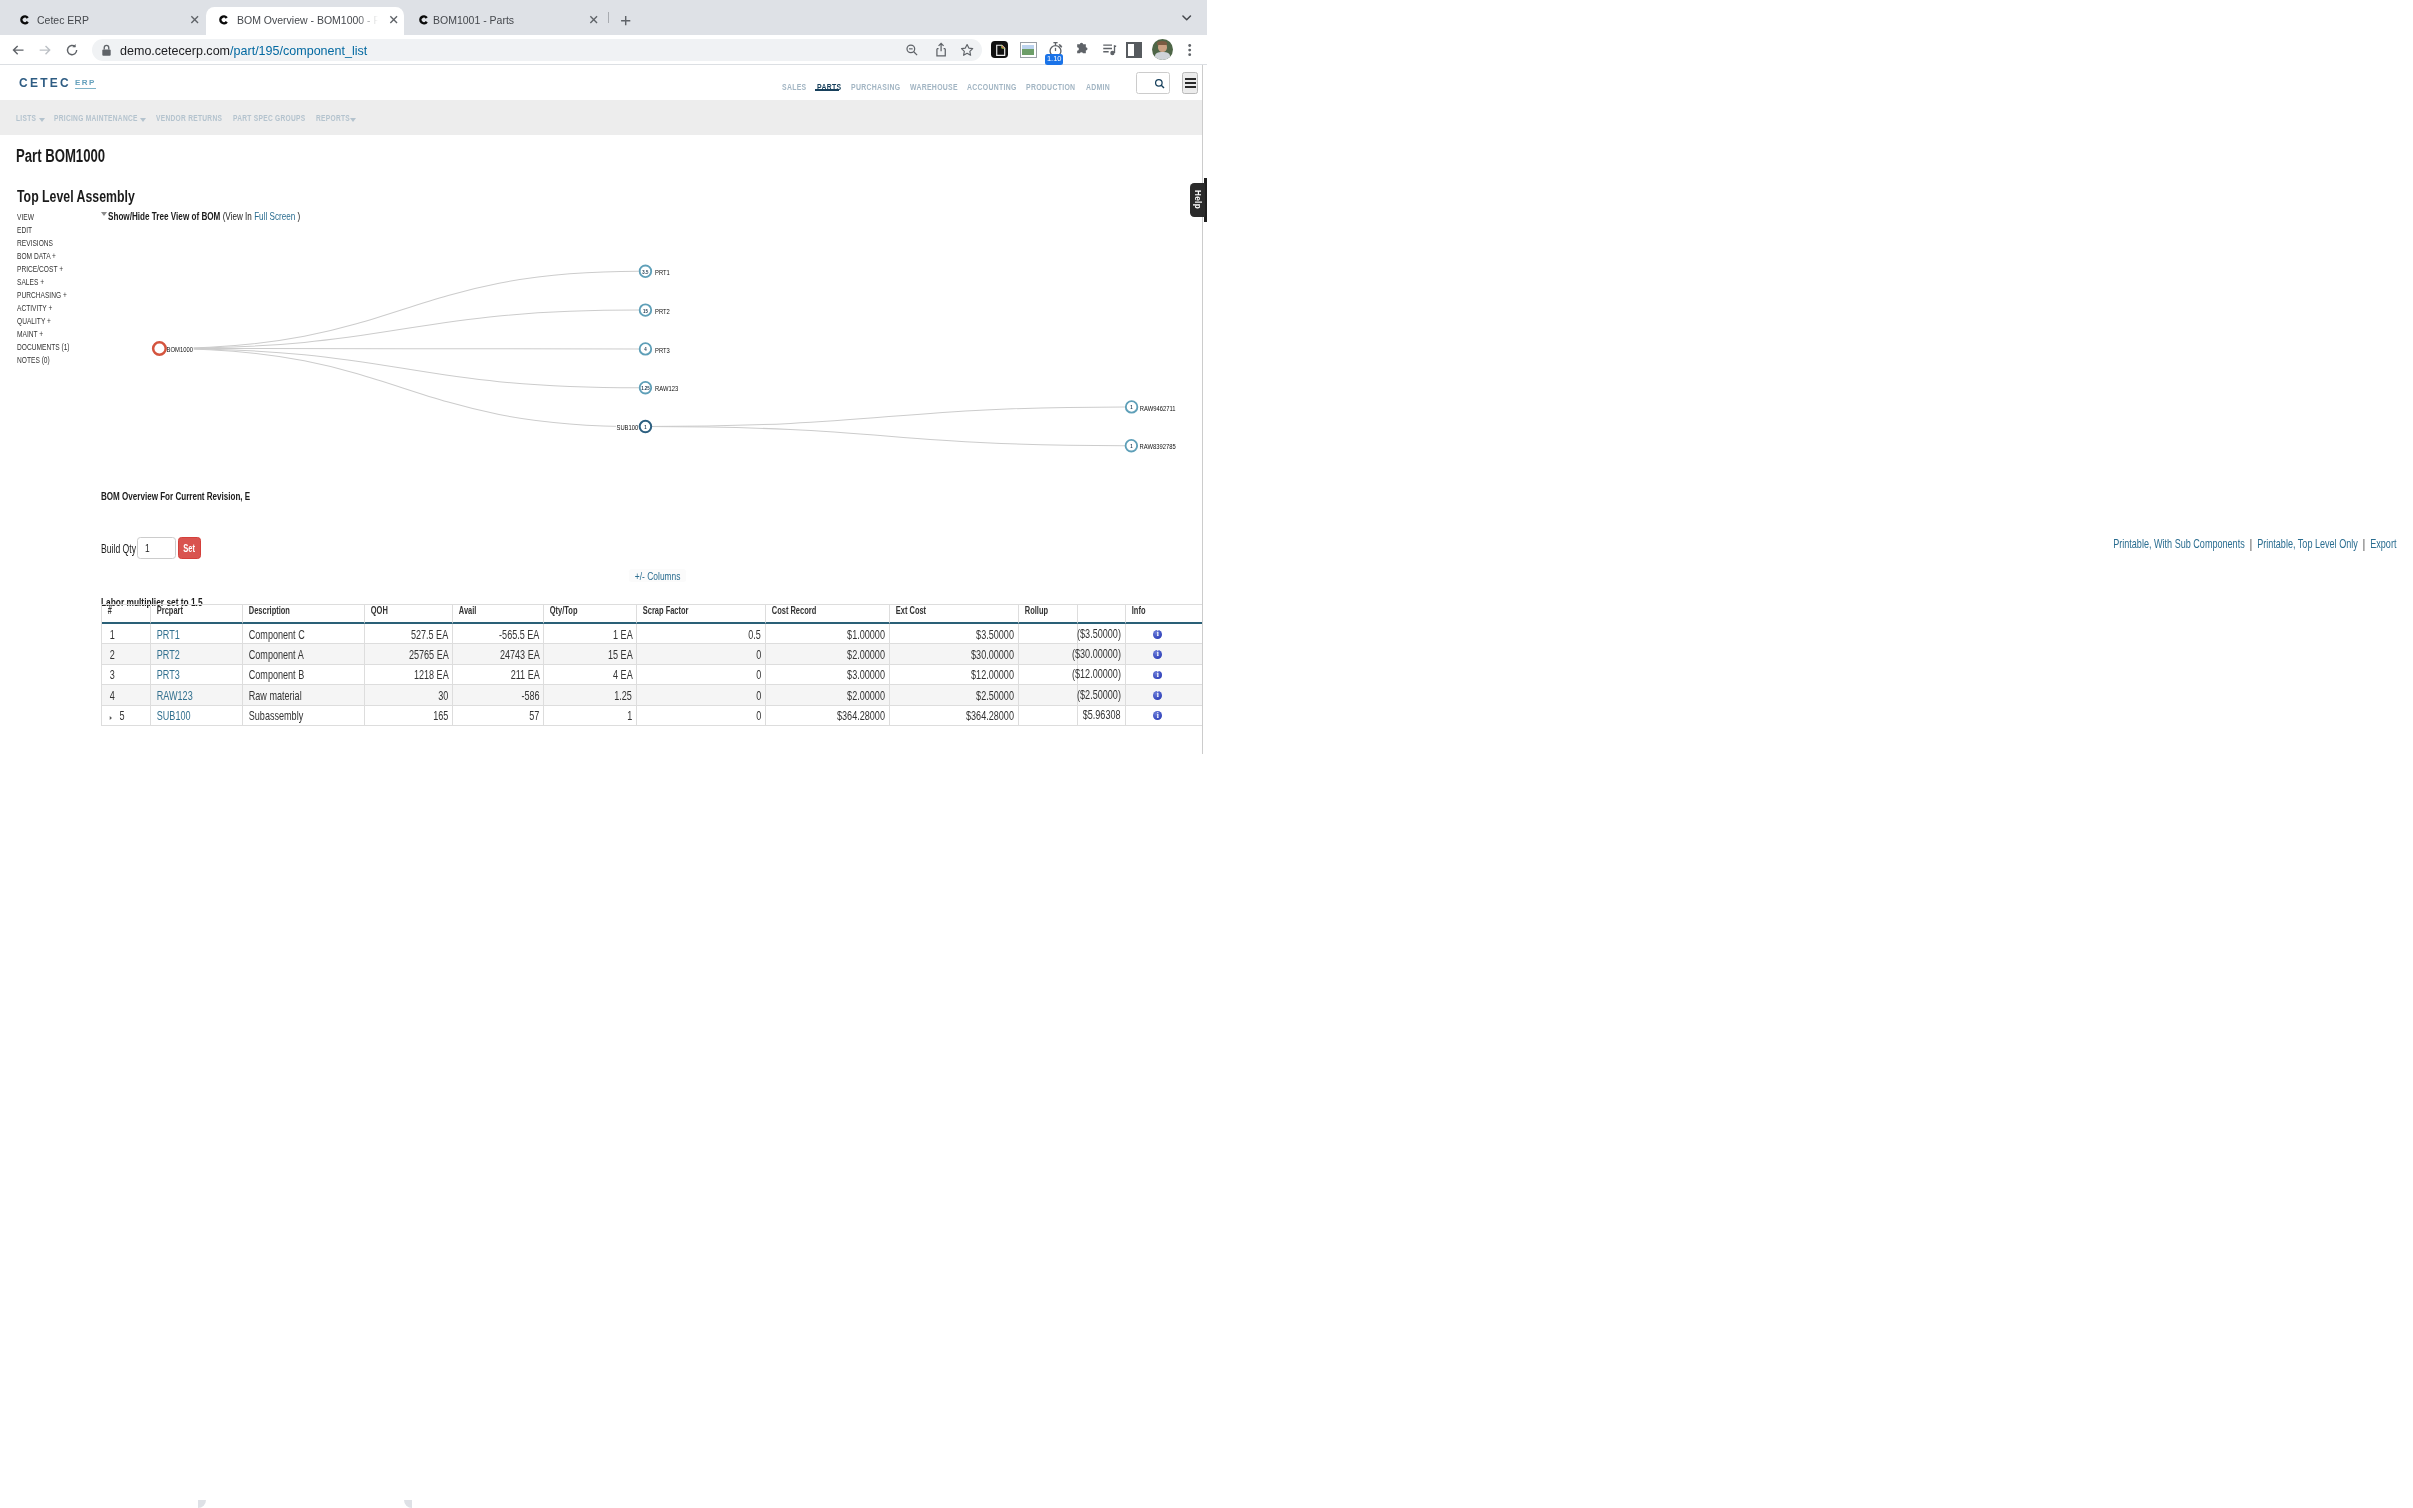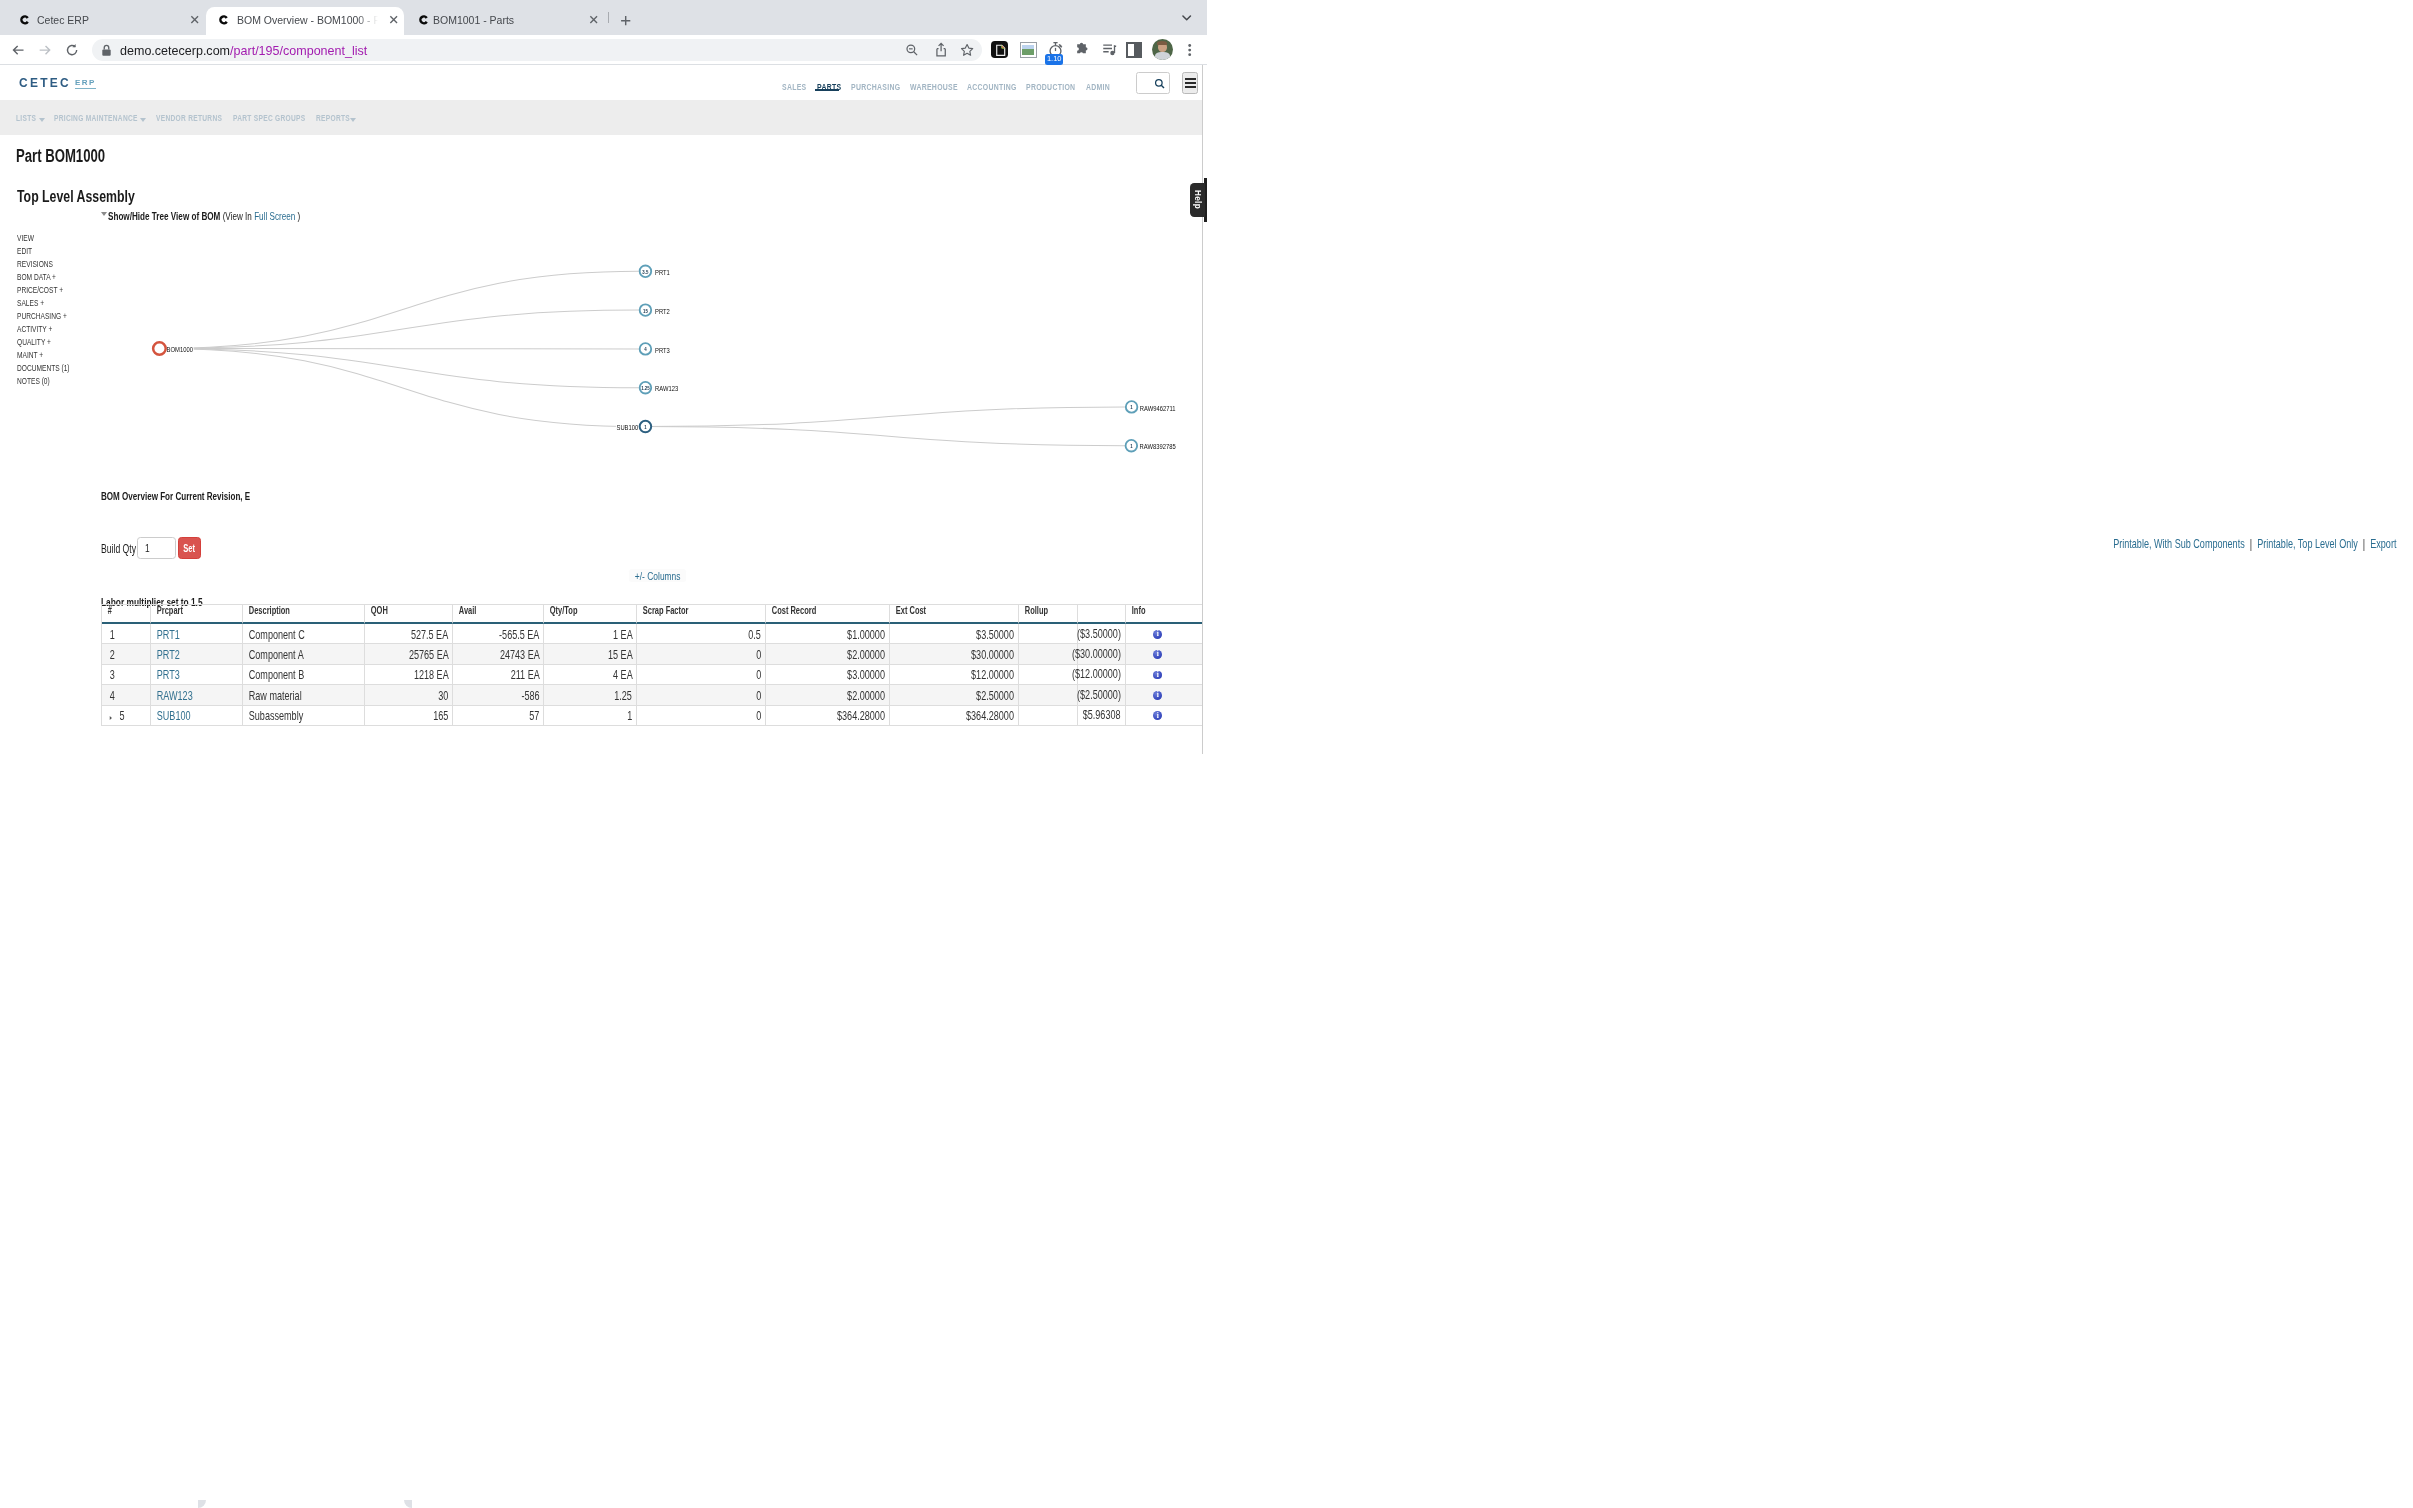--- a/index.html
+++ b/index.html
@@ -109,21 +109,21 @@
     <path d="M2 8.5 H14 M9 3.5 L14 8.5 L9 13.5" stroke="#bdc1c6" stroke-width="1.7" fill="none"></path>
   </svg>
 <svg class="tbi" style="left:65px; top:43px" width="14.2" height="14.2" viewBox="0 0 17 17">
     <path d="M14 8.5 A5.5 5.5 0 1 1 12.2 4.4" stroke="#5f6368" stroke-width="1.7" fill="none"></path>
     <path d="M12.7 1.2 V5 H8.9 Z" fill="#5f6368"></path>
   </svg>
 <svg class="tbi" style="left:101px; top:44px" width="11" height="12.6" viewBox="0 0 13 15">
     <rect x="1.5" y="6.5" width="10" height="7.5" rx="1.3" fill="#5f6368"></rect>
     <path d="M3.8 6.5 V4.4 A2.7 2.7 0 0 1 9.2 4.4 V6.5" stroke="#5f6368" stroke-width="1.6" fill="none"></path>
   </svg>
-<div class="abs" style="left:120px; top:44px; font-size:12.6px; color:#202124;"><span class="cx9">demo.cetecerp.com<span style="color:#a21caf">/part/195/component_list</span></span></div>
+<div class="abs" style="left:120px; top:44px; font-size:12.6px; color:#202124;"><span class="cx9">demo.cetecerp.com<span style="color:#0369a1">/part/195/component_list</span></span></div>
 
 <svg class="tbi" style="left:905px; top:43px" width="14.2" height="14.2" viewBox="0 0 17 17">
     <circle cx="7" cy="7" r="4.6" stroke="#5f6368" stroke-width="1.5" fill="none"></circle>
     <path d="M10.5 10.5 L14.5 14.5" stroke="#5f6368" stroke-width="1.5"></path>
     <path d="M4.8 7 H9.2" stroke="#5f6368" stroke-width="1.4"></path>
   </svg>
 <svg class="tbi" style="left:934px; top:42px" width="14.2" height="16" viewBox="0 0 17 19">
     <path d="M3.5 8 H5.5 M11.5 8 H13.5 M3.5 8 V16.5 H13.5 V8" stroke="#5f6368" stroke-width="1.5" fill="none"></path>
     <path d="M8.5 1.5 V11 M5.5 4.5 L8.5 1.5 L11.5 4.5" stroke="#5f6368" stroke-width="1.5" fill="none"></path>
   </svg>
@@ -197,21 +197,21 @@
 <div class="snav" style="left:156px"><span class="cx">VENDOR RETURNS</span></div>
 <div class="snav" style="left:233px"><span class="cx">PART SPEC GROUPS</span></div>
 <div class="snav" style="left:316px"><span class="cx">REPORTS</span></div>
 <div class="abs tri" style="left:39px; top:118px;"></div>
 <div class="abs tri" style="left:140px; top:118px;"></div>
 <div class="abs tri" style="left:350px; top:118px;"></div>
 
 <div class="abs blk" style="left:16.3px; top:146px; font-size:18px; font-weight:800;"><span class="cx" style="transform:scaleX(0.73)">Part BOM1000</span></div>
 <div class="abs blk" style="left:16.6px; top:187px; font-size:17px; font-weight:800;"><span class="cx" style="transform:scaleX(0.725)">Top Level Assembly</span></div>
 
-<div id="sidebar" class="abs" style="left:17.4px; top:208px;margin-top:21px;">
+<div id="sidebar" class="abs" style="left:17.4px; top:208px;">
 <div><a href="#" class="cx">VIEW</a></div>
 <div><a href="#" class="cx">EDIT</a></div>
 <div><a href="#" class="cx">REVISIONS</a></div>
 <div><a href="#" class="cx">BOM DATA +</a></div>
 <div><a href="#" class="cx">PRICE/COST +</a></div>
 <div><a href="#" class="cx">SALES +</a></div>
 <div><a href="#" class="cx">PURCHASING +</a></div>
 <div><a href="#" class="cx">ACTIVITY +</a></div>
 <div><a href="#" class="cx">QUALITY +</a></div>
 <div><a href="#" class="cx">MAINT +</a></div>

